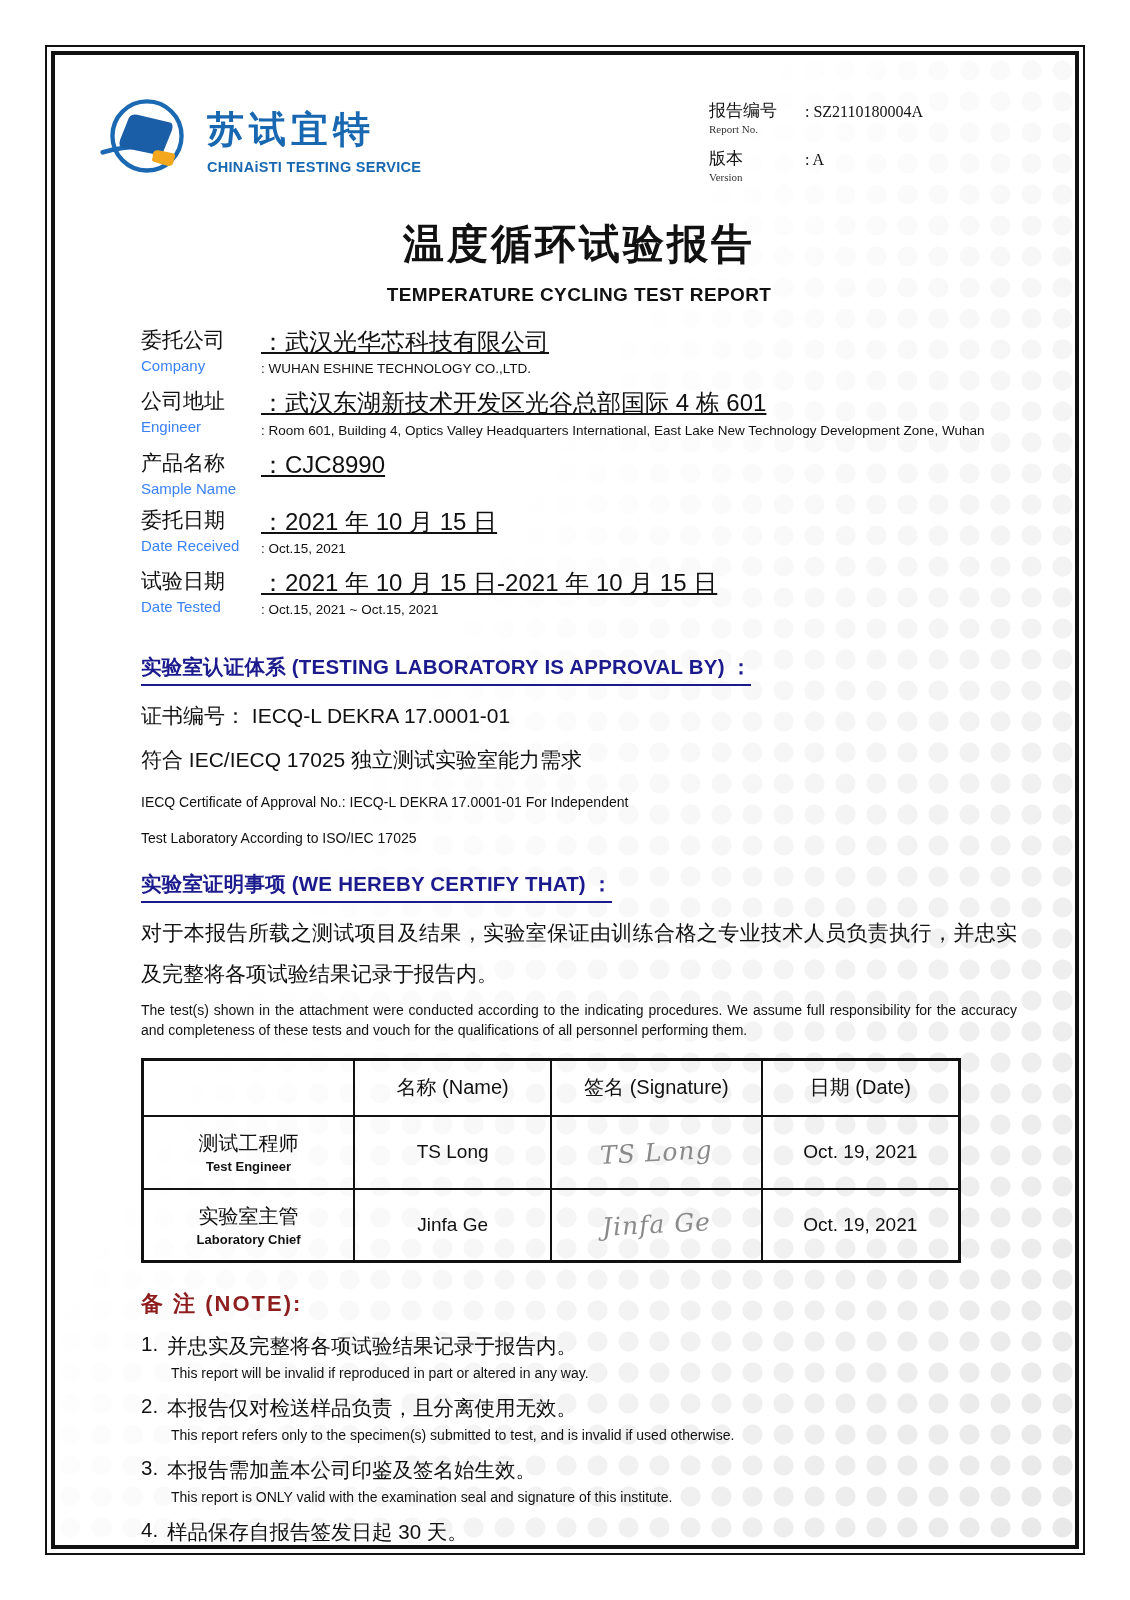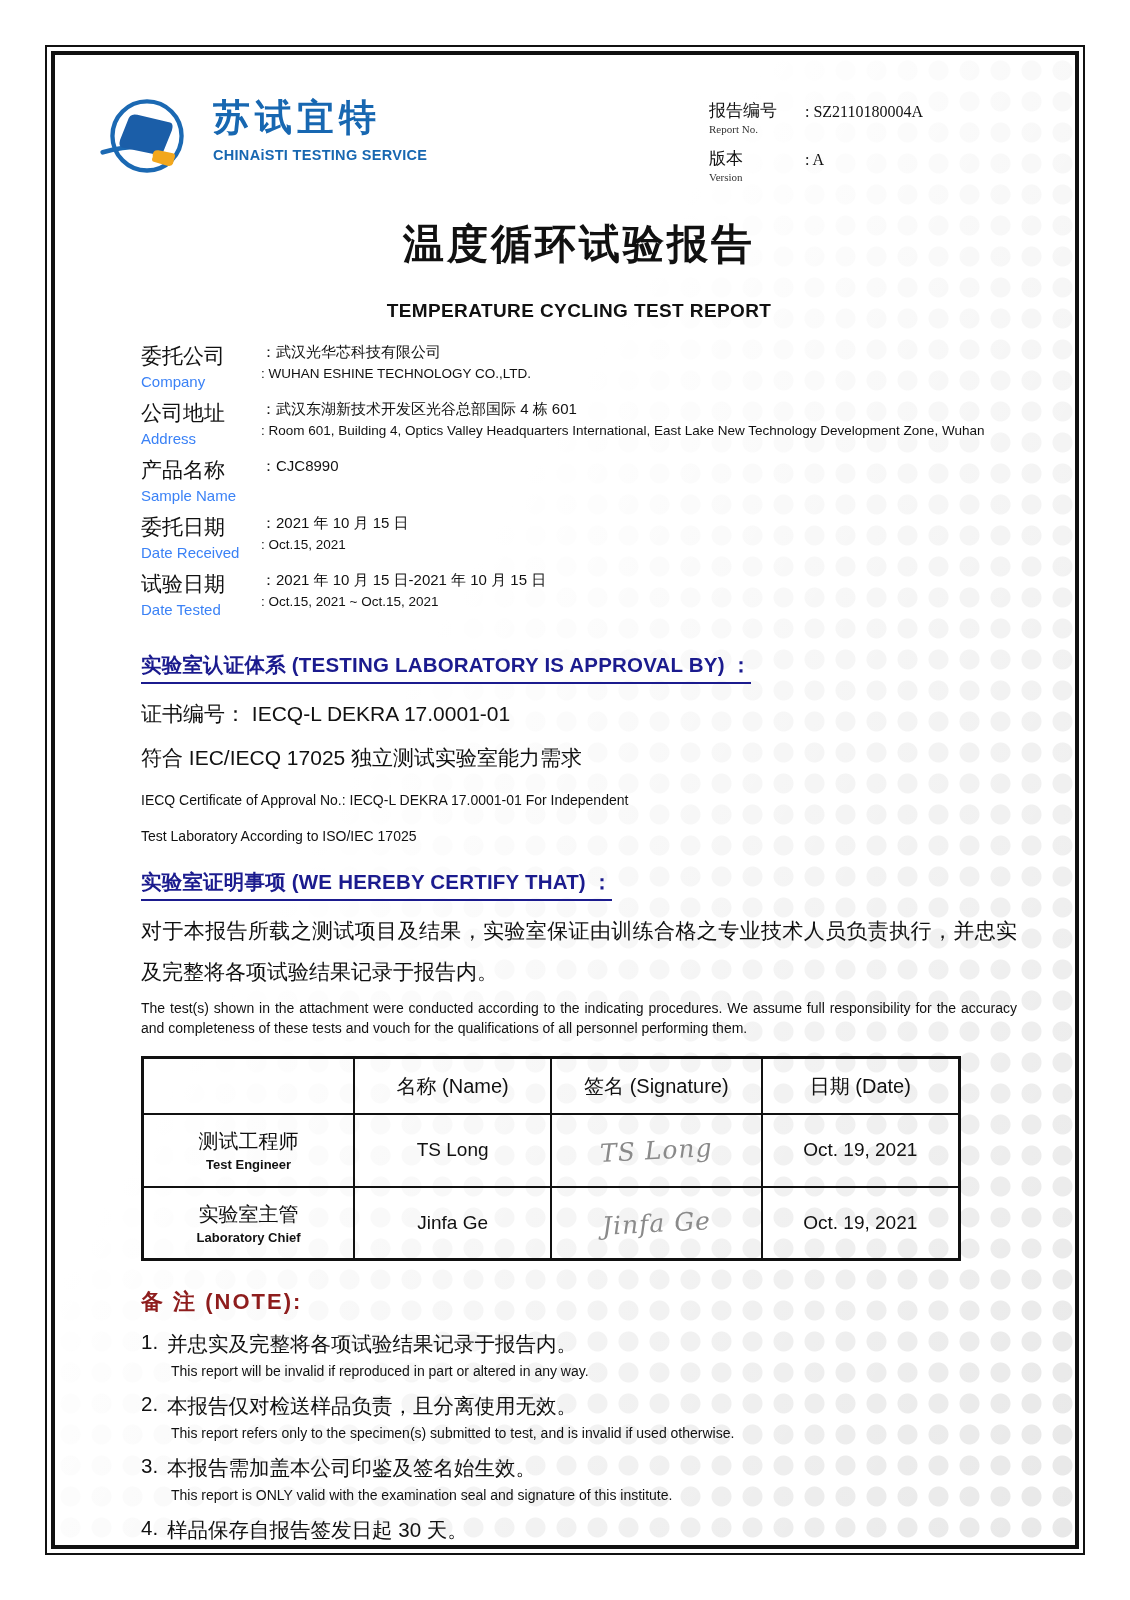--- a/index.html
+++ b/index.html
@@ -13,40 +13,40 @@
   .halftone { position:absolute; inset:0; z-index:0;
     background-image: radial-gradient(circle, #e8e8e8 9.5px, rgba(232,232,232,0) 10.5px);
     background-size: 31px 31px; }
   .halftone-fade { position:absolute; inset:0; z-index:0;
     background: linear-gradient(300deg, rgba(255,255,255,0) 0%, rgba(255,255,255,.45) 30%, #ffffff 62%); }
 
   .content { position:relative; z-index:1; padding:34px 58px 0 86px; }
 
   
   .header { display:flex; justify-content:space-between; align-items:flex-start; margin:4px 8px 0 -42px; }
-  .logo { display:flex; align-items:flex-start; gap:18px; }
+  .logo { display:flex; align-items:flex-end; gap:12px; }
   .logo-mark { width:96px; height:82px; }
   .brand-cn { font-size:37px; font-weight:bold; color:#1767b1; letter-spacing:5px; }
   .brand-en { font-size:14.5px; font-weight:bold; color:#1767b1; letter-spacing:.3px; margin-top:4px; }
   .meta { width:300px; margin-top:6px;font-family:Liberation Serif, serif; }
   .meta-row { display:grid; grid-template-columns:96px 1fr; margin-bottom:12px; }
   .meta-lbl-cn { font-size:17px; }
   .meta-lbl-en { font-size:11px; color:#333; margin-top:1px; }
   .meta-val { font-size:16px; padding-top:4px; }
 
   
   .title { text-align:center; font-size:41px; font-weight:bold; letter-spacing:3px; margin-top:22px; }
-  .subtitle { text-align:center; font-size:19px; font-weight:bold; letter-spacing:.4px; margin-top:28px; }
+  .subtitle { text-align:center; font-size:19px; font-weight:bold; letter-spacing:.4px; margin-top:12px; }
 
   
   .info { margin-top:20px; }
   .info-row { display:grid; grid-template-columns:120px 1fr; margin-bottom:9px; }
   .lbl-cn { font-size:21px; }
   .lbl-en { font-size:15px; color:#3b82f6; margin-top:3px; }
-  .val-cn { font-size:15px; line-height:1.3; }
+  .val-cn { font-size:24px; line-height:1.3;text-decoration:underline; }
   .val-en { font-size:13.5px; line-height:1.35; margin-top:3px; max-width:770px; }
 
   
   .sec-heading { display:inline-block; font-size:20.5px; font-weight:bold; color:#1b1b8e;
     border-bottom:2.5px solid #1b1b8e; padding-bottom:3px; margin-top:24px; letter-spacing:.2px; }
   .cert-line-cn { font-size:21px; margin-top:16px; }
   .cert-line-en { font-size:14px; margin-top:20px; }
 
   .para-cn { font-size:21px; line-height:1.95; text-align:justify; margin-top:10px; }
   .para-en { font-size:14px; line-height:1.45; margin-top:5px; text-align:justify; max-width:960px; }
@@ -128,21 +128,21 @@
           </div>
           <div>
             <div class="val-cn">：武汉光华芯科技有限公司</div>
             <div class="val-en">:  WUHAN ESHINE TECHNOLOGY CO.,LTD.</div>
           </div>
         </div>
 
         <div class="info-row">
           <div>
             <div class="lbl-cn">公司地址</div>
-            <div class="lbl-en">Address</div>
+            <div class="lbl-en">Engineer</div>
           </div>
           <div>
             <div class="val-cn">：武汉东湖新技术开发区光谷总部国际 4 栋 601</div>
             <div class="val-en">:  Room 601, Building 4, Optics Valley Headquarters International, East Lake New Technology Development Zone, Wuhan</div>
           </div>
         </div>
 
         <div class="info-row">
           <div>
             <div class="lbl-cn">产品名称</div>

